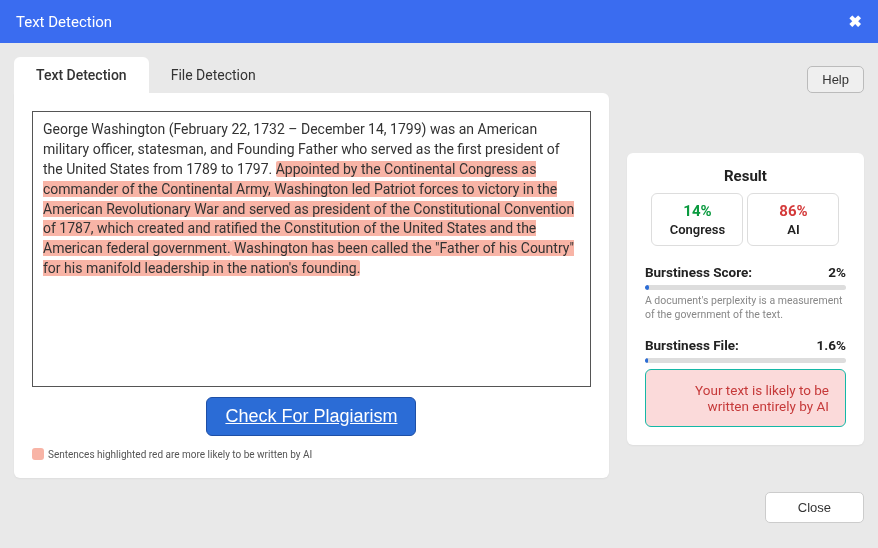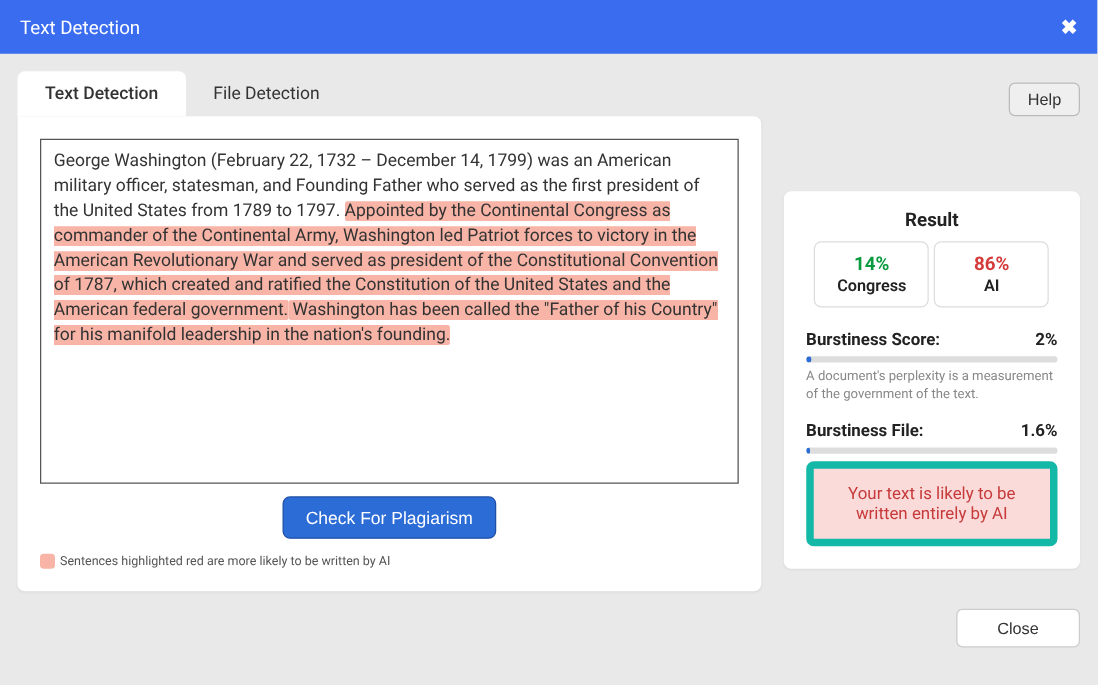--- a/index.html
+++ b/index.html
@@ -77,22 +77,23 @@
       overflow: auto;
     }
     .hl-red { background: #f8b4a6; border-radius: 2px; }
     .check-btn-wrap { text-align: center; margin-top: 10px; }
     .check-btn {
       background: #2b6cd6;
       color: white;
       border: 1px solid #1e4fa6;
       border-radius: 6px;
       padding: 8px 18px;
-      font-size: 14px;
-      cursor: pointer;
+      font-size: 18px;
+      cursor: pointer;
+      text-decoration: underline;
     }
     .legend {
       display: flex;
       gap: 20px;
       margin-top: 12px;
       font-size: 10px;
       color: #555;
       align-items: center;
     }
     .legend-item { display: flex; align-items: center; gap: 4px; }
@@ -157,24 +158,24 @@
       border-radius: 3px;
     }
     .score-desc {
       font-size: 10.5px;
       color: #888;
       line-height: 1.3;
       margin-bottom: 16px;
     }
     .verdict {
       background: #fbdada;
-      border: 6px solid #14b8a6;
+      border: 1px solid #14b8a6;
       border-radius: 6px;
       padding: 12px 16px;
-      text-align: center;
+      text-align: right;
       color: #c63a3a;
       font-size: 13.5px;
       margin-top: 6px;
     }
     .footer {
       display: flex;
       justify-content: flex-end;
       padding: 0 14px 10px 0;
     }
     .close-btn {

